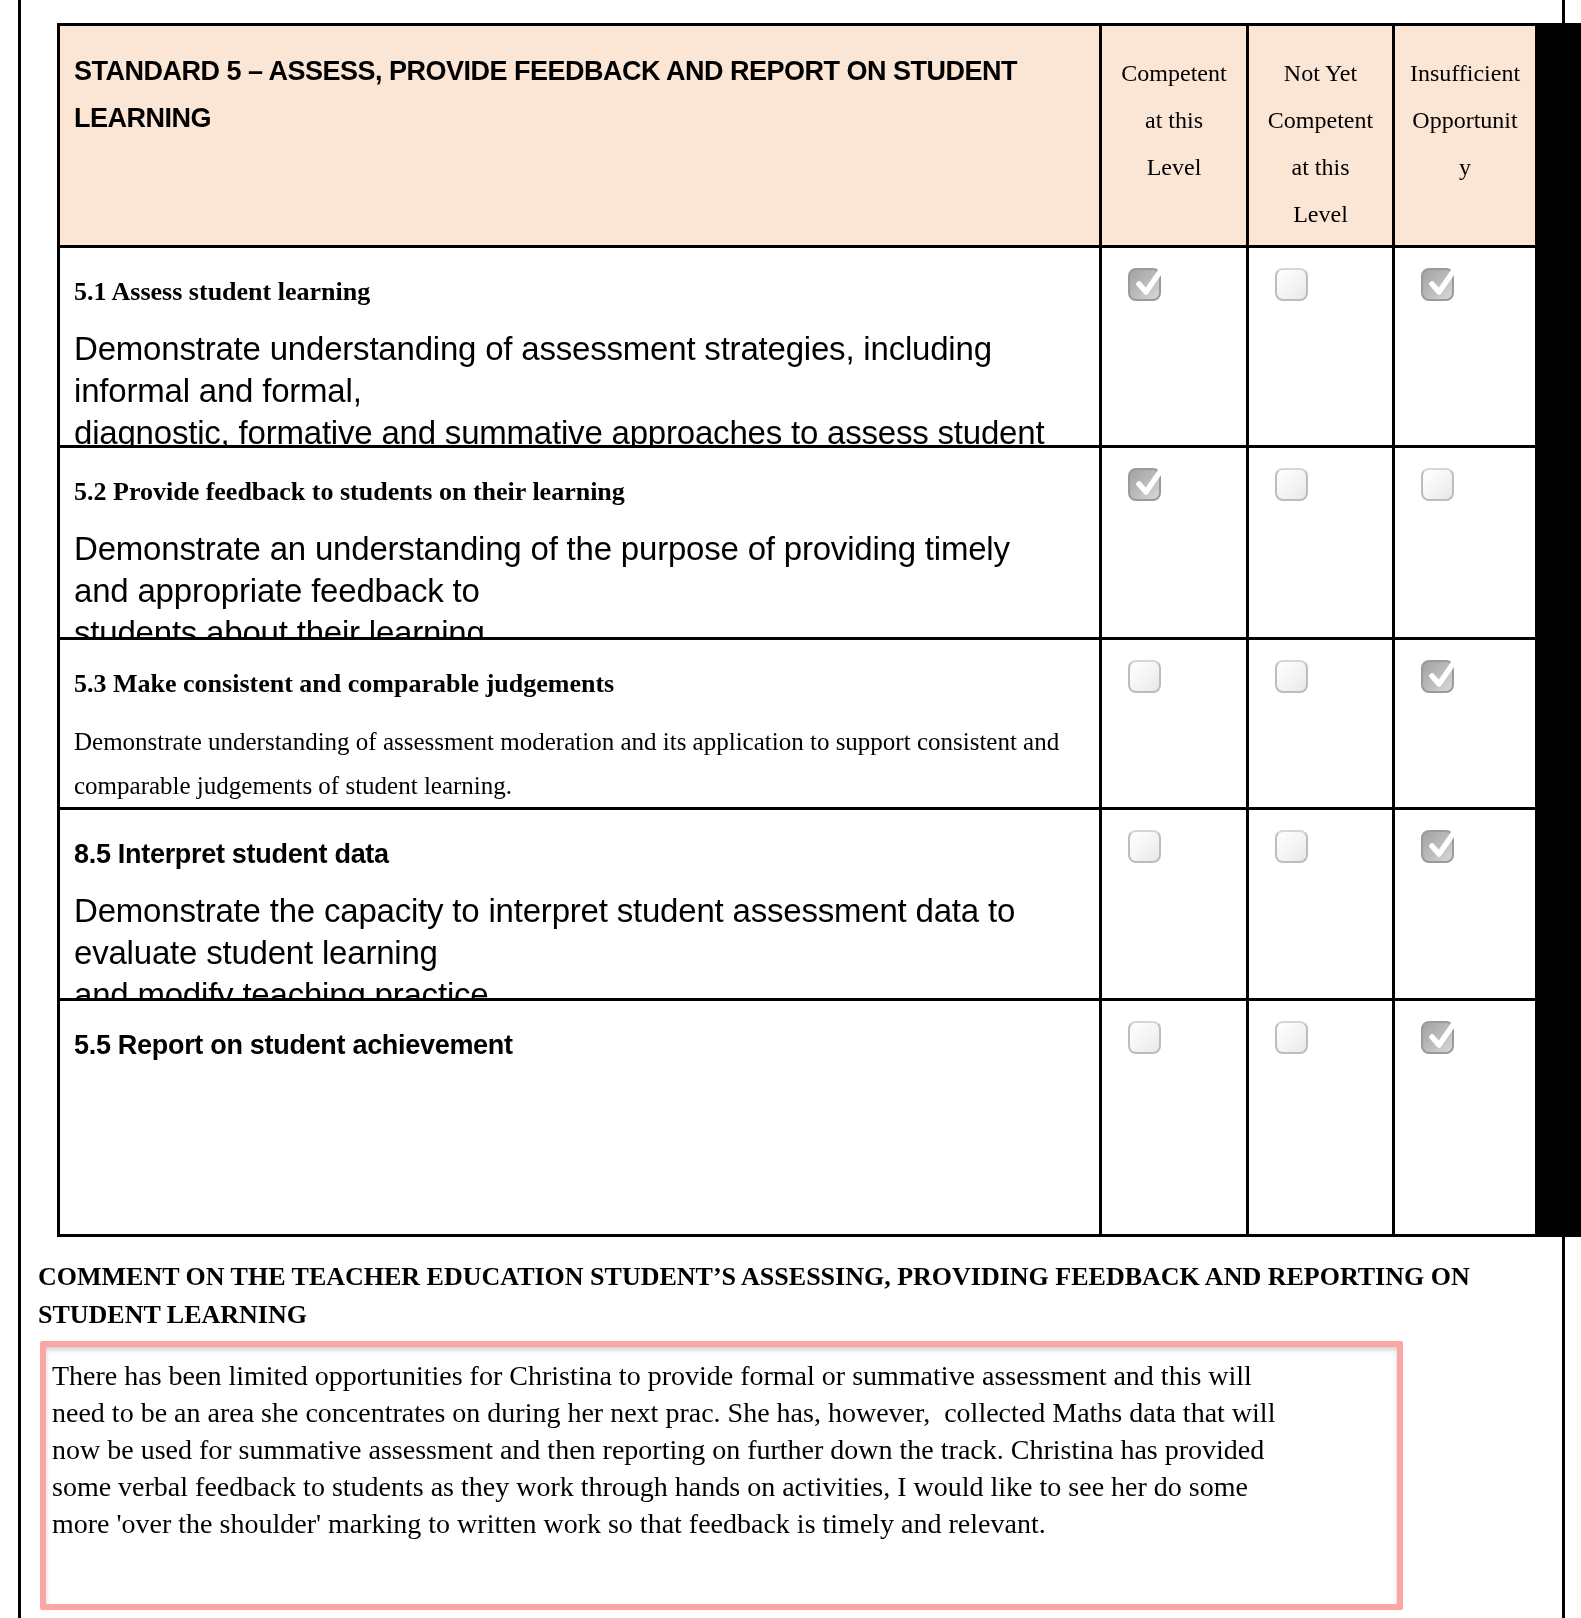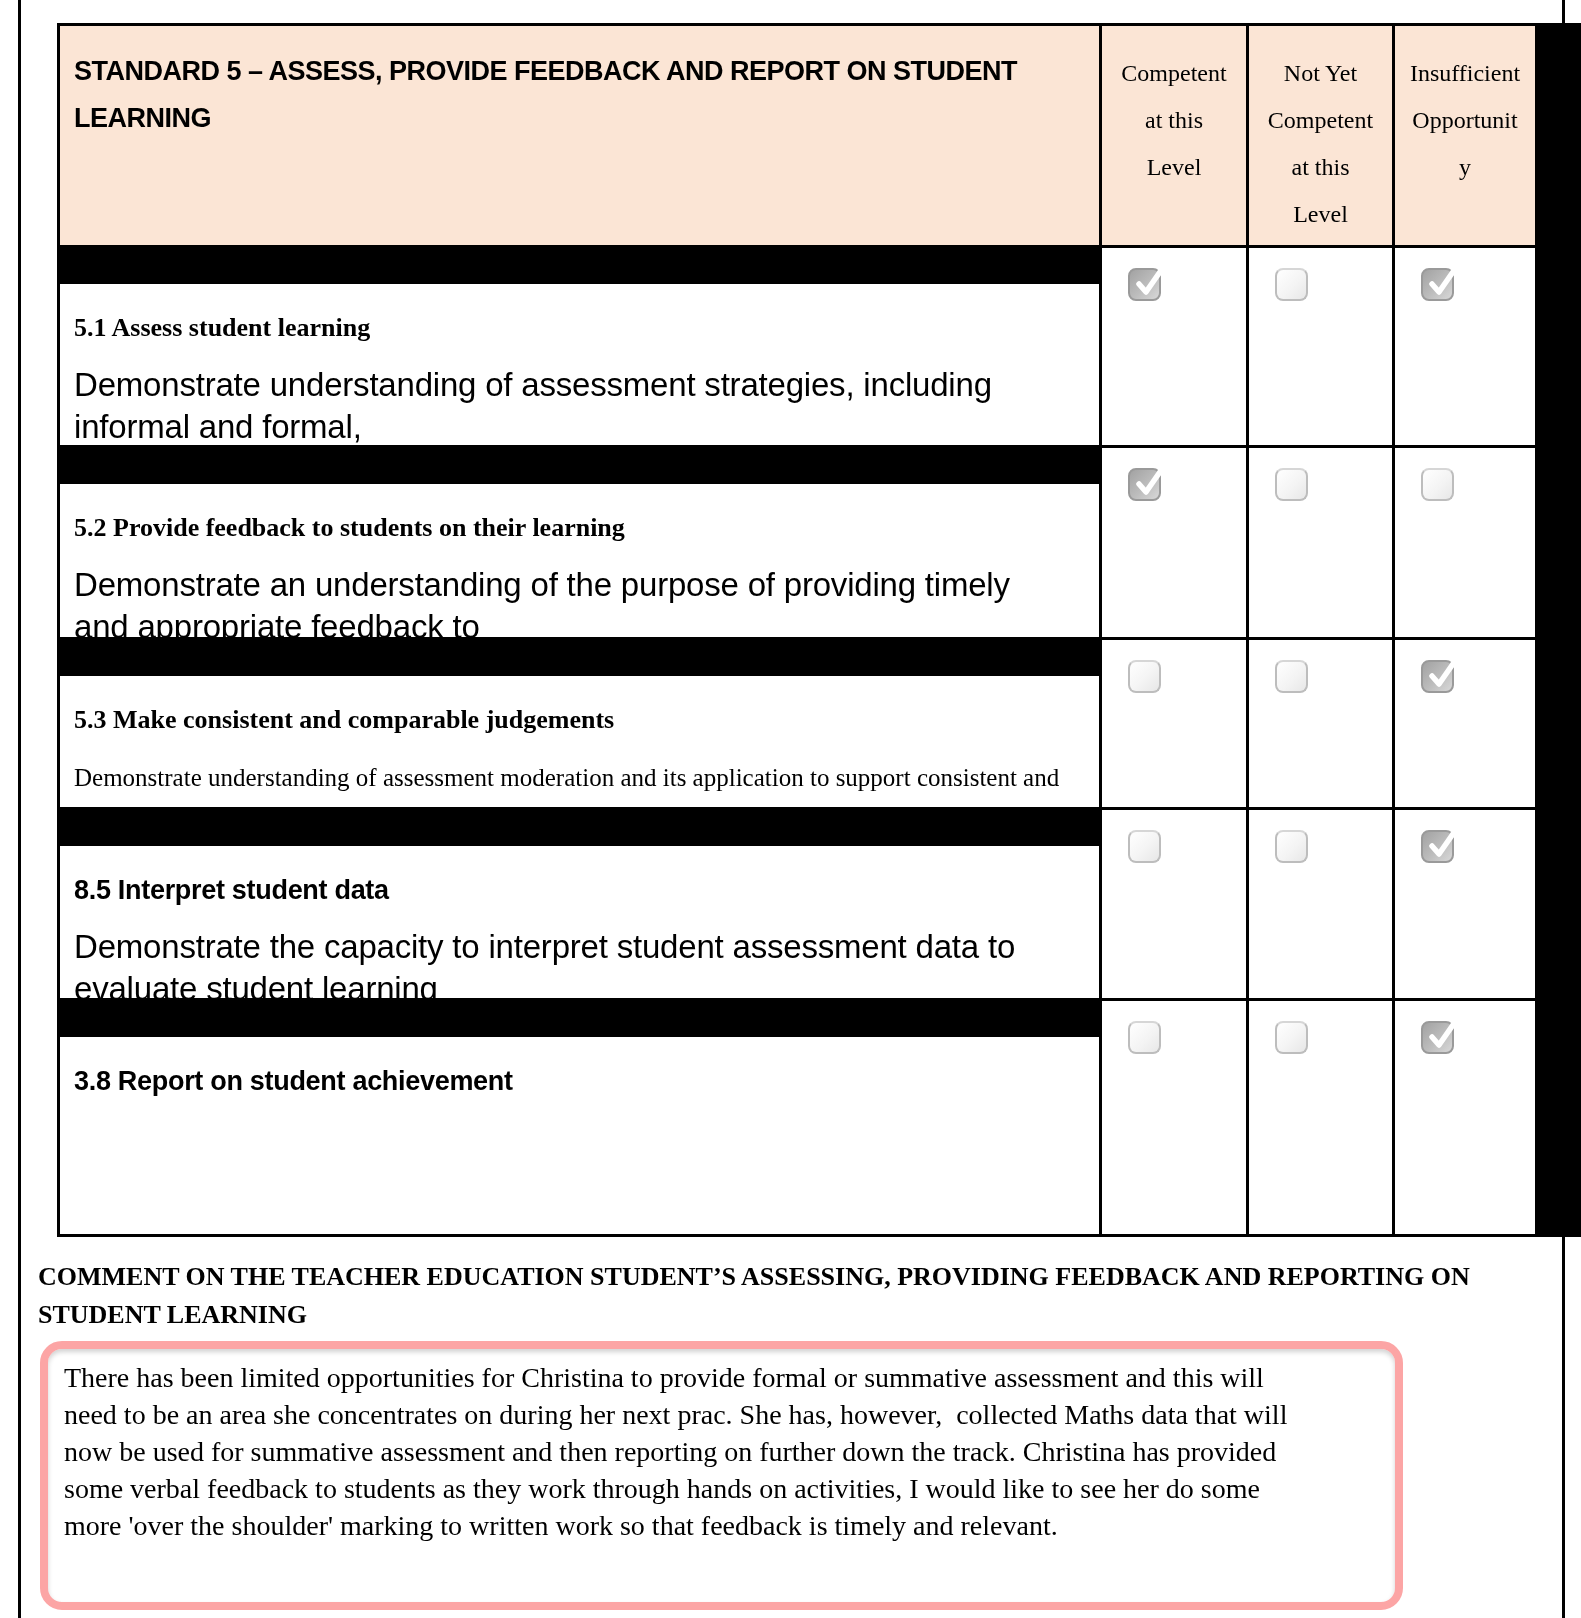--- a/index.html
+++ b/index.html
@@ -26,21 +26,21 @@
   .cell.head{background:#fbe5d5;}
   .title-cell{padding:22px 14px 0 14px;}
   .table-title{
     font-weight:bold;font-size:27px;line-height:47px;letter-spacing:-0.5px;
     font-family:"Liberation Sans",sans-serif;
   }
   .colhead{
     font-family:"Liberation Serif",serif;font-weight:normal;font-size:24px;
     line-height:47px;text-align:center;padding-top:24px;
   }
-  .label-cell{padding:26px 30px 0 14px;margin-top:36px;}
+  .label-cell{padding:26px 30px 0 14px;}
   .row-title{margin:0 0 18px 0;line-height:36px;}
   .row-title.serif{font-family:"Liberation Serif",serif;font-weight:bold;font-size:26px;}
   .row-title.sans{font-family:"Liberation Sans",sans-serif;font-weight:bold;font-size:27px;letter-spacing:-0.3px;}
   .row-desc{margin:0;}
   .row-desc.sans{font-family:Liberation Sans, sans-serif;font-size:33px;line-height:42px;letter-spacing:-0.2px;}
   .row-desc.serif{font-family:"Liberation Serif",serif;font-size:25px;line-height:44px;}
   .check-cell{padding:20px 0 0 26px;}
 
   
   .checkbox{
@@ -55,23 +55,23 @@
   .checkbox .tick{display:none;position:absolute;top:-4px;left:1px;overflow:visible;}
   .checkbox.checked .tick{display:block;}
 
   
   .comment-heading{
     position:absolute;left:38px;top:1258px;width:1478px;
     font-family:"Liberation Serif",serif;font-weight:bold;font-size:26px;line-height:38px;
   }
   .comment-box{
     position:absolute;left:40px;top:1341px;width:1363px;height:269px;box-sizing:border-box;
-    border:8px solid #fca5a5;border-radius:22px;background:#fff;
+    border:6px solid #fca5a5;border-radius:2px;background:#fff;
     box-shadow:inset 0 3px 5px rgba(0,0,0,0.18);
-    padding:10px 16px;
+    padding:10px 6px;
     font-family:"Liberation Serif",serif;font-size:28px;line-height:37px;
     overflow:hidden;
   }
 </style>
 </head>
 <body>
 
 <div class="vline left"></div>
 <div class="vline right"></div>
 
@@ -156,21 +156,21 @@
   <div class="cell check-cell">
     <span class="checkbox"></span>
   </div>
   <div class="cell check-cell">
     <span class="checkbox checked"><svg class="tick" width="36" height="34" viewBox="0 0 34 34">
           <path d="M7 18 L14 26 L30 3" fill="none" stroke="#ffffff" stroke-width="5.5" stroke-linecap="round" stroke-linejoin="round"></path>
         </svg></span>
   </div>
 
   <div class="cell label-cell">
-    <p class="row-title sans ws">3.8 Report on student achievement</p>
+    <p class="row-title sans ws">5.5 Report on student achievement</p>
   </div>
   <div class="cell check-cell">
     <span class="checkbox"></span>
   </div>
   <div class="cell check-cell">
     <span class="checkbox"></span>
   </div>
   <div class="cell check-cell">
     <span class="checkbox checked"><svg class="tick" width="36" height="34" viewBox="0 0 34 34">
           <path d="M7 18 L14 26 L30 3" fill="none" stroke="#ffffff" stroke-width="5.5" stroke-linecap="round" stroke-linejoin="round"></path>

